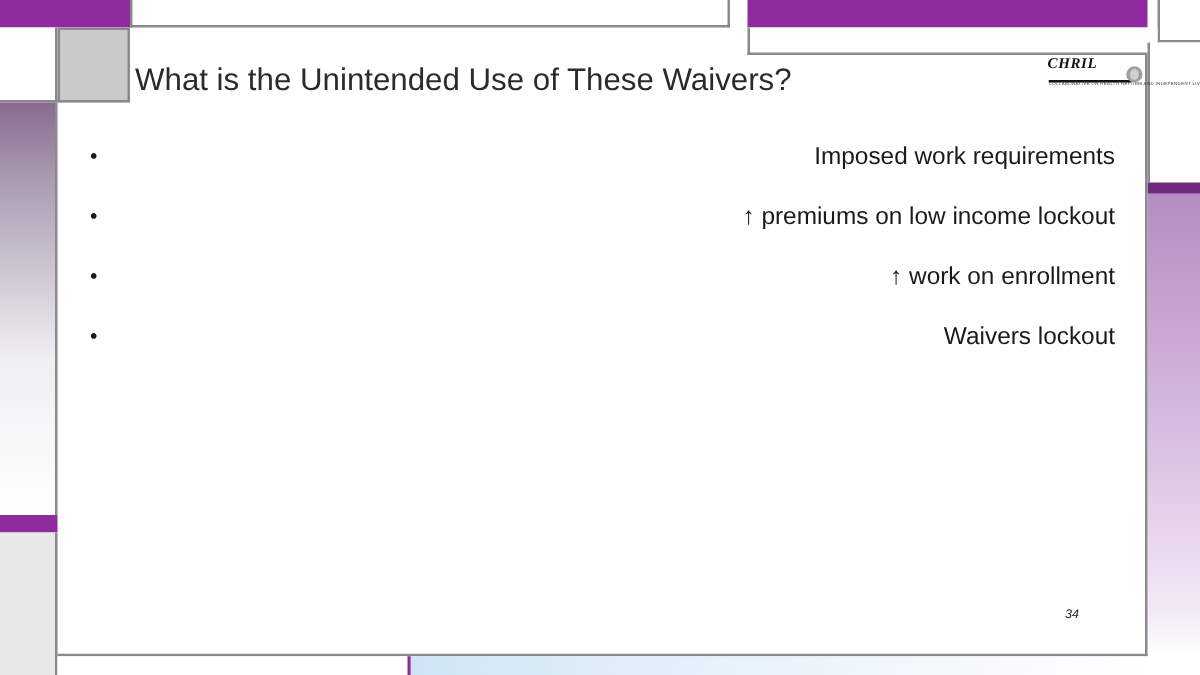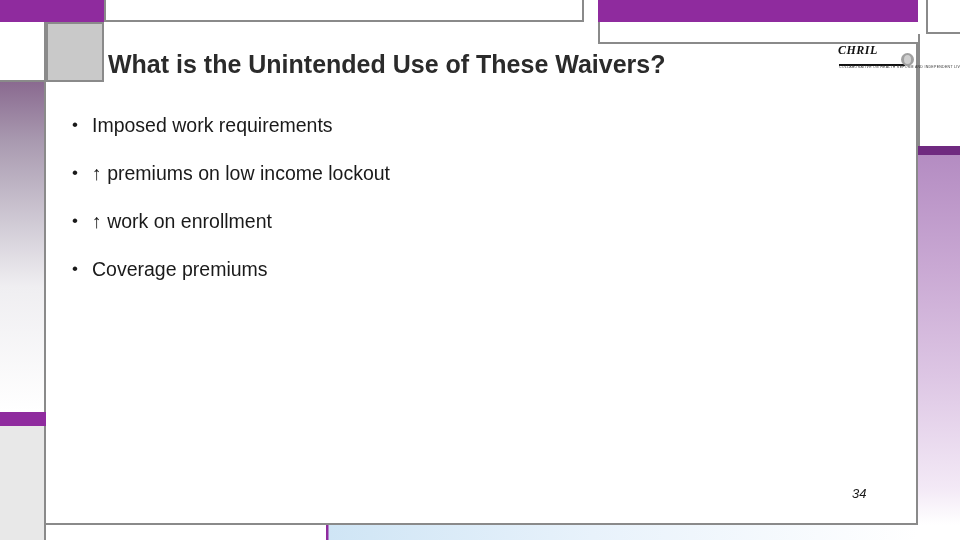--- a/index.html
+++ b/index.html
@@ -163,21 +163,21 @@
     background: #ffffff;
   }
 
   
   .title {
     position: absolute;
     left: 108px; top: 50px;
     width: 730px;
     font-family: "Liberation Sans", sans-serif;
     font-size: 25px;
-    font-weight: bold;
+    font-weight: normal;
     color: #2b2b2b;
     letter-spacing: 0px;
     white-space: nowrap;
   }
 
   
   .logo {
     position: absolute;
     left: 838px; top: 40px;
     width: 78px; height: 32px;
@@ -240,28 +240,29 @@
   }
   .bullet .dot {
     width: 20px;
     flex: 0 0 20px;
     font-size: 17px;
     line-height: 26px;
     color: #1a1a1a;
   }
   .bullet .txt {
     flex: 1 1 auto;
+    text-align: right;
   }
 
   
   .slide-number {
     position: absolute;
     left: 852px; top: 486px;
     font-family: "Liberation Sans", sans-serif;
-    font-size: 13px;
+    font-size: 10px;
     color: #1a1a1a;
     font-style: italic;
   }
 </style>
 </head>
 <body>
 
 <div class="slide">
 
   <div class="tl-block"></div>
@@ -299,19 +300,19 @@
     <div class="bullet">
       <span class="dot">•</span>
       <span class="txt">↑ premiums on low income lockout</span>
     </div>
     <div class="bullet">
       <span class="dot">•</span>
       <span class="txt">↑ work on enrollment</span>
     </div>
     <div class="bullet">
       <span class="dot">•</span>
-      <span class="txt">Coverage premiums</span>
+      <span class="txt">Waivers lockout</span>
     </div>
   </div>
 
   <div class="slide-number">34</div>
 
 </div>
 
 </body></html>

